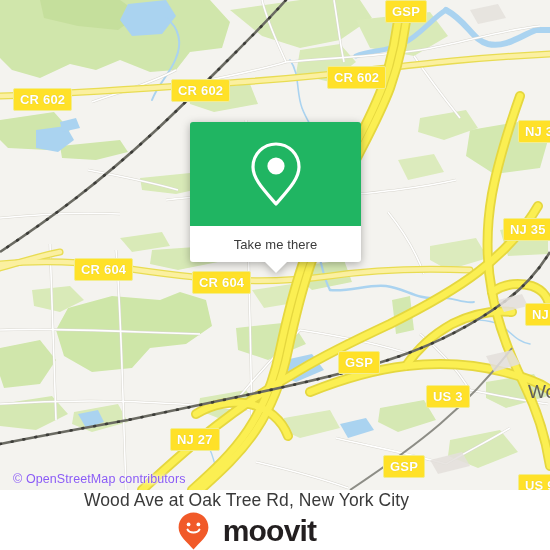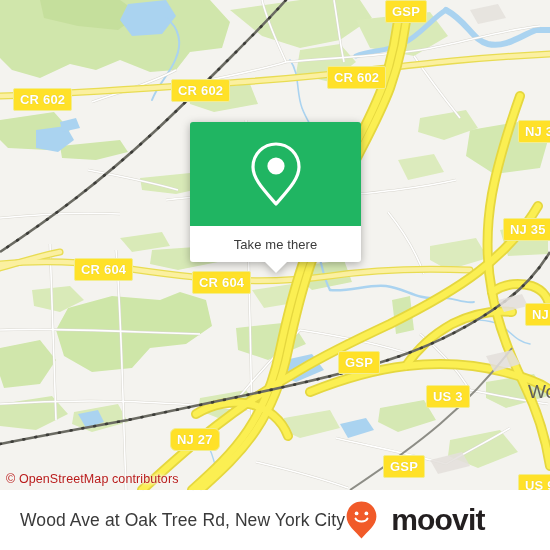--- a/index.html
+++ b/index.html
@@ -22,23 +22,23 @@
     left: 0; top: 0;
     width: 550px; height: 490px;
     overflow: hidden;
     background: #f4f3ef;
   }
   .map-svg { position: absolute; left: 0; top: 0; display: block; }
 
   
   .attribution {
     position: absolute;
-    left: 6px; bottom: 4px;
+    left: 13px; bottom: 4px;
     font-size: 12.5px;
-    color: #b91c1c;
+    color: #8b5cf6;
     letter-spacing: .1px;
     white-space: nowrap;
     z-index: 30;
     text-shadow: 0 0 2px #f6f5f1, 0 0 3px #f6f5f1, 0 0 4px #f6f5f1;
   }
 
   
   .shield {
     position: absolute;
     z-index: 22;
@@ -121,20 +121,21 @@
     opacity: .07;
     pointer-events: none;
   }
   .footer-inner {
     position: relative;
     width: 489px; height: 60px;
     display: flex;
     align-items: center;
     justify-content: space-between;
     padding: 0 16px 0 20px;
+    flex-direction: column;
   }
   .footer-title {
     font-size: 17.5px;
     color: #3a3a3a;
     letter-spacing: .1px;
     white-space: nowrap;
   }
   .brand {
     display: flex;
     align-items: center;
@@ -376,21 +377,21 @@
     <div class="shield" style="left:327px; top:66px;">CR 602</div>
     <div class="shield" style="left:171px; top:79px;">CR 602</div>
     <div class="shield" style="left:13px; top:88px;">CR 602</div>
     <div class="shield" style="left:518px; top:120px;">NJ 35</div>
     <div class="shield" style="left:503px; top:218px;">NJ 35</div>
     <div class="shield" style="left:74px; top:258px;">CR 604</div>
     <div class="shield" style="left:192px; top:271px;">CR 604</div>
     <div class="shield" style="left:525px; top:303px;">NJ 35</div>
     <div class="shield" style="left:338px; top:351px;">GSP</div>
     <div class="shield" style="left:426px; top:385px;">US 3</div>
-    <div class="shield" style="left:170px; top:428px;border-radius:6px;">NJ 27</div>
+    <div class="shield" style="left:170px; top:428px;">NJ 27</div>
     <div class="shield" style="left:383px; top:455px;">GSP</div>
     <div class="shield" style="left:518px; top:474px;">US 9</div>
 
     <div class="place-label" style="left:528px; top:381px;">Wo</div>
 
     <div class="attribution">© OpenStreetMap contributors</div>
 
     <div class="callout">
       <div class="callout-top">
         <svg width="52" height="66" viewBox="0 0 52 66">

